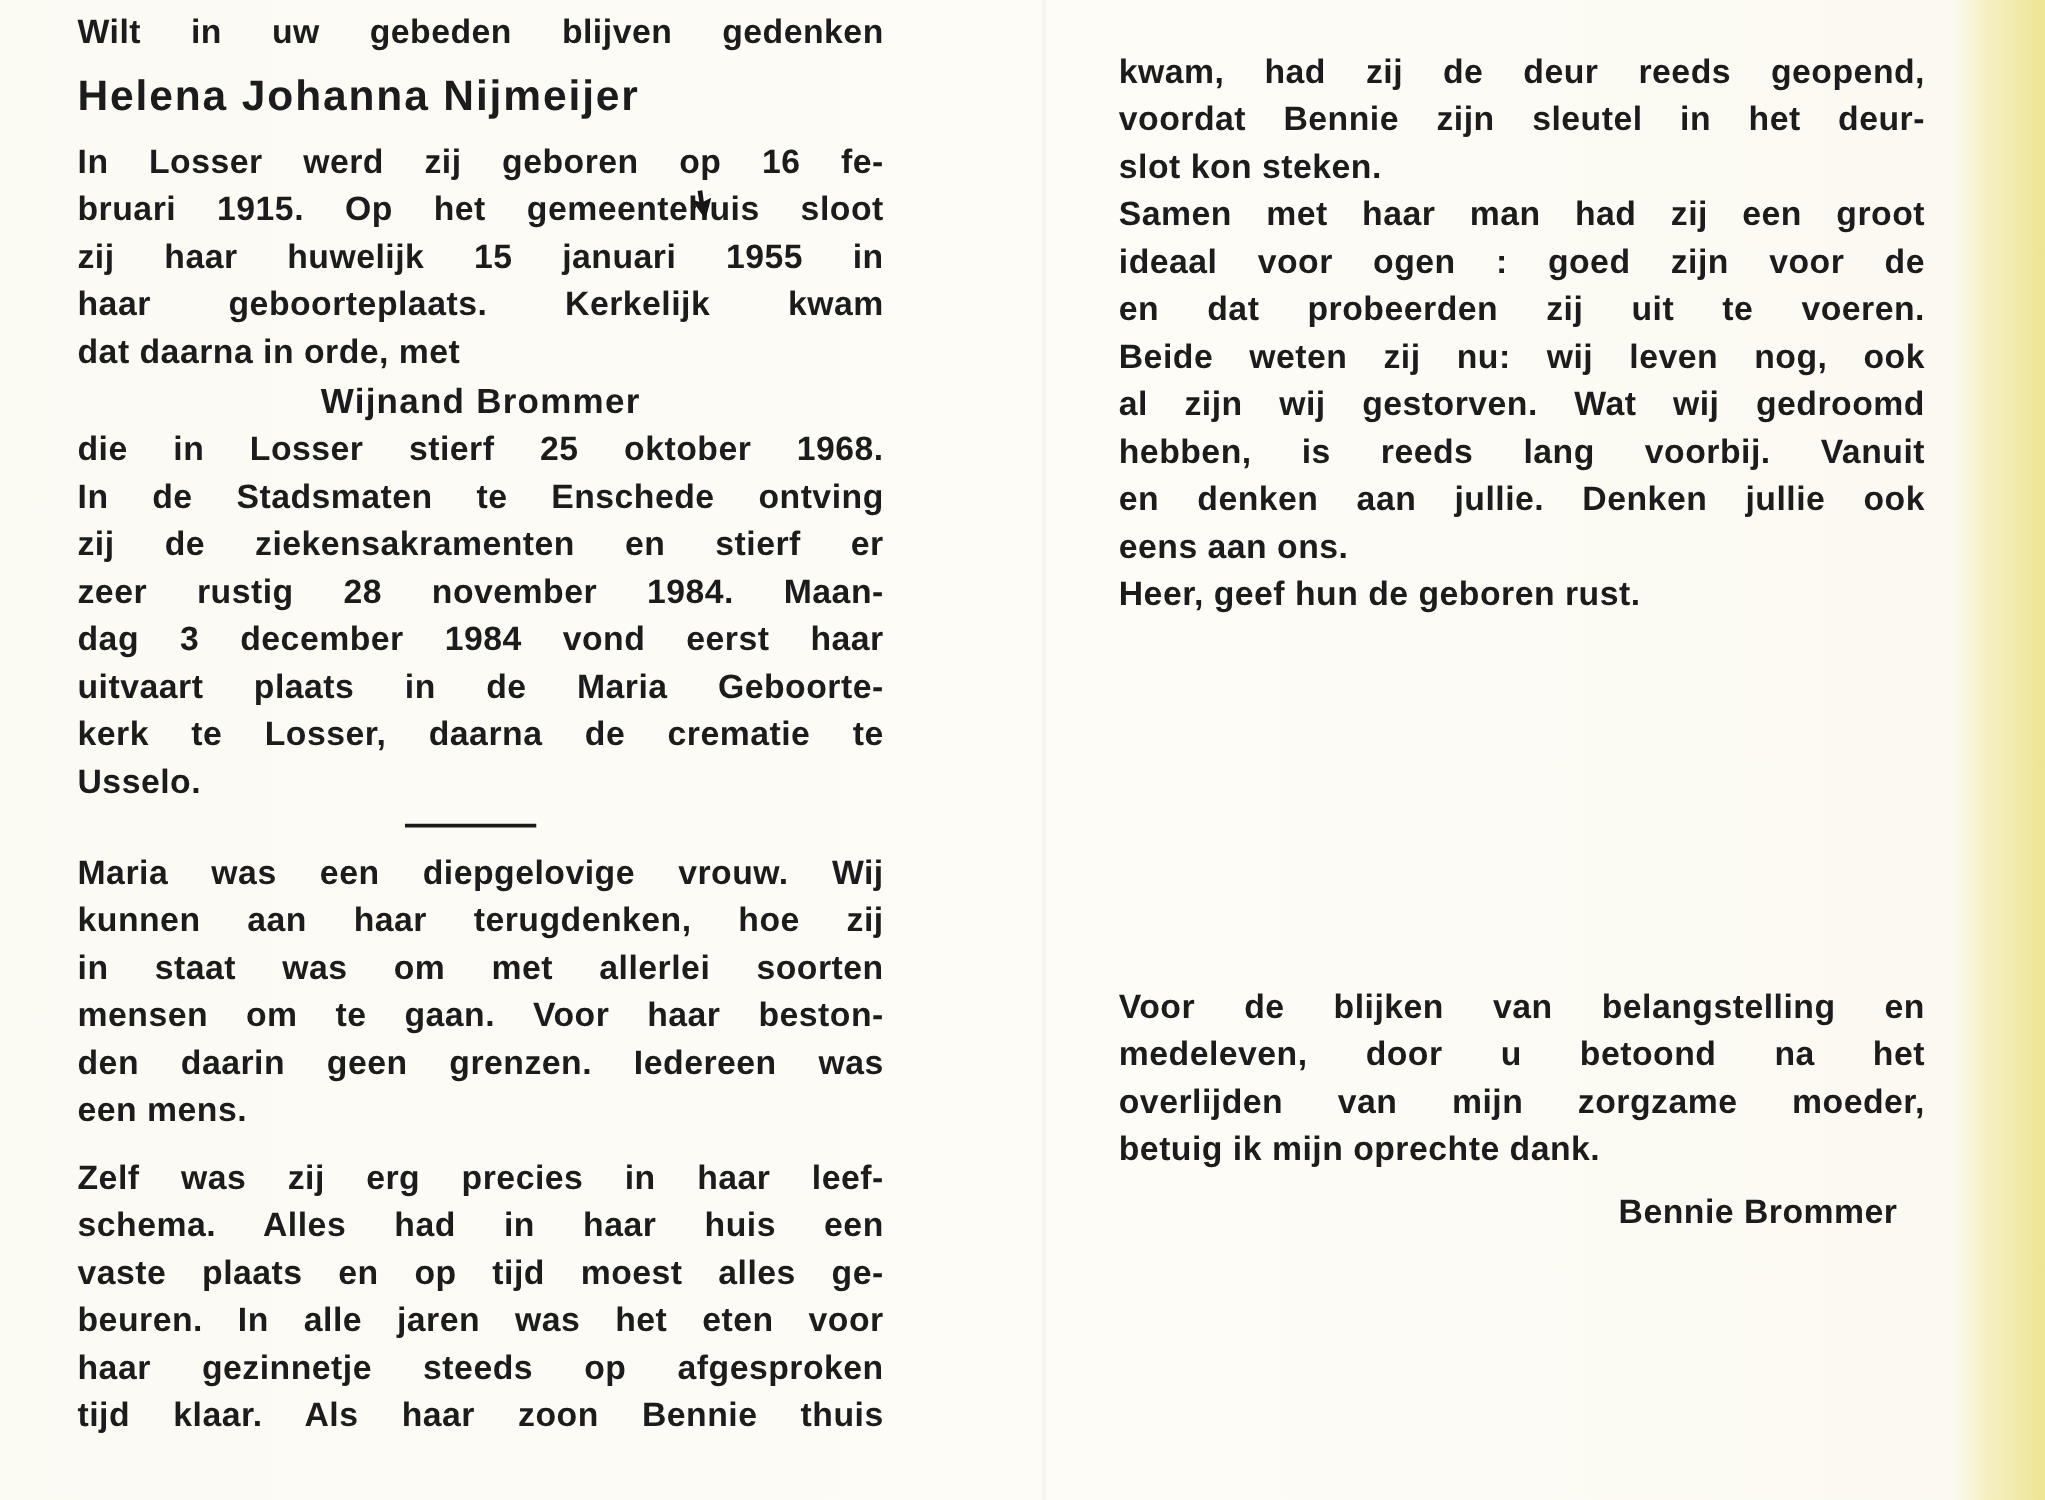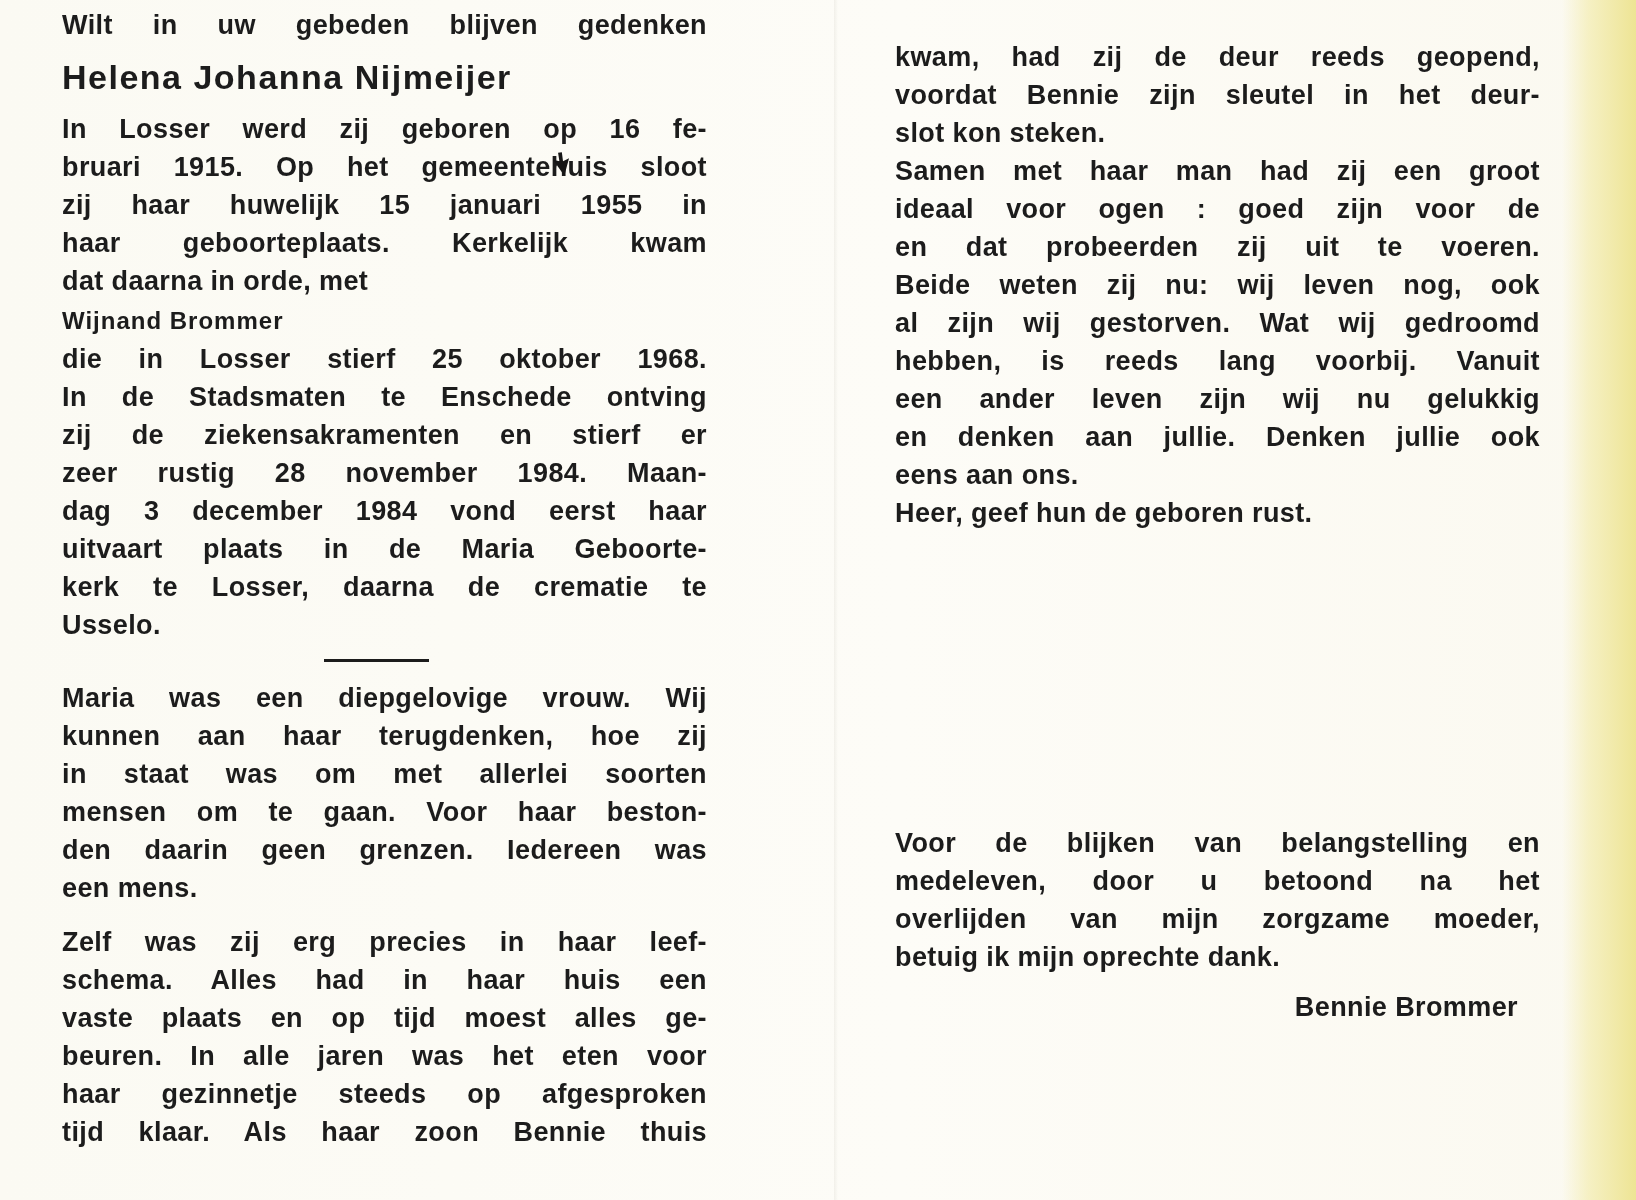--- a/index.html
+++ b/index.html
@@ -33,22 +33,23 @@
   .name {
     font-size: 34px;
     font-weight: 700;
     line-height: 46px;
     text-align: left;
     letter-spacing: 1.5px;
     margin: 4px 0 10px 0;
   }
 
   .subname {
-    font-size: 24px;
+    font-size: 28px;
     font-weight: 700;
+    text-align: center;
     letter-spacing: 1px;
     margin-top: 2px;
   }
 
   .divider {
     width: 105px;
     height: 0;
     border-top: 3px solid #1c1c1c;
     margin: 15px 0 17px 262px;
   }
@@ -138,21 +139,20 @@
         <div class="tline">voordat Bennie zijn sleutel in het deur-</div>
         <div class="tline tline-last">slot kon steken.</div>
       </div>
     <div class="para">
         <div class="tline">Samen met haar man had zij een groot</div>
         <div class="tline">ideaal voor ogen : goed zijn voor de</div>
         <div class="tline">en dat probeerden zij uit te voeren.</div>
         <div class="tline">Beide weten zij nu: wij leven nog, ook</div>
         <div class="tline">al zijn wij gestorven. Wat wij gedroomd</div>
         <div class="tline">hebben, is reeds lang voorbij. Vanuit</div>
-        <div class="tline">een ander leven zijn wij nu gelukkig</div>
         <div class="tline">en denken aan jullie. Denken jullie ook</div>
         <div class="tline tline-last">eens aan ons.</div>
       </div>
     <div class="prayer">Heer, geef hun de geboren rust.</div>
     <div class="para para-thanks">
         <div class="tline">Voor de blijken van belangstelling en</div>
         <div class="tline">medeleven, door u betoond na het</div>
         <div class="tline">overlijden van mijn zorgzame moeder,</div>
         <div class="tline tline-last">betuig ik mijn oprechte dank.</div>
       </div>

